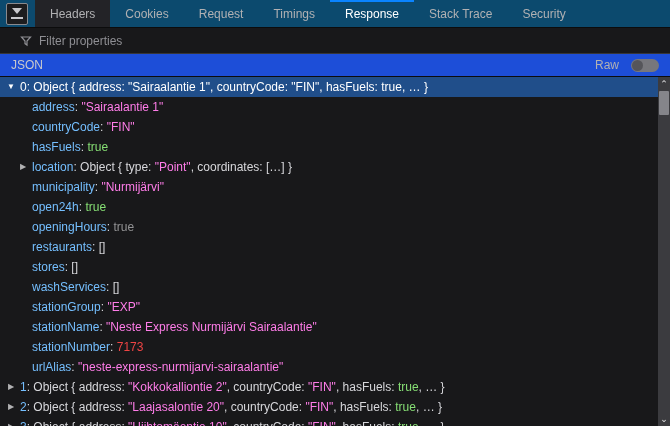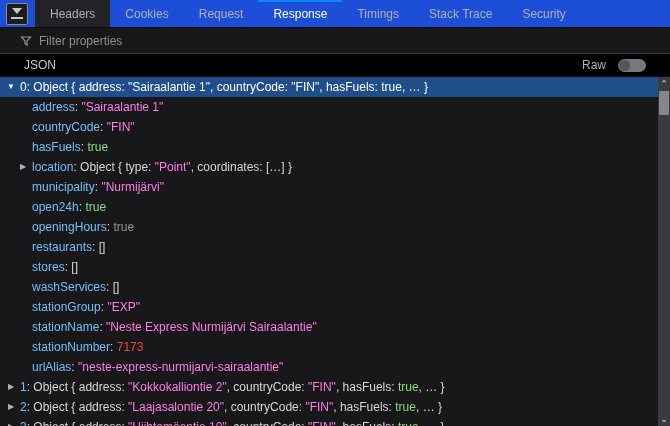--- a/index.html
+++ b/index.html
@@ -6,21 +6,21 @@
   html,body { width: 670px; height: 426px; overflow: hidden; }
   body {
     background: #18181a;
     font-family: "Liberation Sans", "DejaVu Sans", sans-serif;
     font-size: 12px;
     color: #d7d7db;
   }
 
   
   .tabbar {
-    height: 28px; background: #1d4ed8; display: flex; align-items: stretch;
+    height: 28px; background: #0c4a6e; display: flex; align-items: stretch;
     border-bottom: 1px solid #0c0c0d;
   }
   .pane-btn {
     width: 22px; height: 22px; margin: 3px 7px 3px 6px; align-self: center;
     border: 1px solid #8a8a8e; background: #1d1d1f; border-radius: 2px;
     display: flex; flex-direction: column; align-items: center; justify-content: center;
   }
   .pane-btn .tri {
     width: 0; height: 0; border-left: 5px solid transparent; border-right: 5px solid transparent;
     border-top: 6px solid #c8c8cc; margin-top: 2px;
@@ -43,22 +43,22 @@
   }
   .funnel { margin-right: 7px; display: flex; }
   .filter-input {
     flex: 1; background: transparent; border: none; outline: none;
     color: #d7d7db; font-family: inherit; font-size: 12px;
   }
   .filter-input::placeholder { color: #8f8f94; opacity: 1; }
 
   
   .jsonbar {
-    height: 23px; background: #000000; display: flex; align-items: center;
-    padding: 0 24px; border-bottom: 1px solid #0c0c0d; text-align: right;
+    height: 23px; background: #1d4ed8; display: flex; align-items: center;
+    padding: 0 11px; border-bottom: 1px solid #0c0c0d; text-align: right;
   }
   .jsonbar .title { color: #c9c9cc; }
   .jsonbar .spacer { flex: 1; }
   .raw-label { color: #b1b1b3; margin-right: 12px; }
   .raw-toggle {
     width: 28px; height: 13px; border-radius: 8px; background: #77777c; position: relative;
   }
   .raw-toggle .knob {
     position: absolute; left: 1px; top: 1px; width: 11px; height: 11px;
     border-radius: 50%; background: #55555a;
@@ -97,22 +97,22 @@
 
 <div class="tabbar">
   <div class="pane-btn">
     <div class="tri"></div>
     <div class="bar"></div>
   </div>
   <div style="display:flex">
       <div class="tab hl">Headers</div>
       <div class="tab">Cookies</div>
       <div class="tab">Request</div>
+      <div class="tab">Timings</div>
       <div class="tab active">Response</div>
-      <div class="tab">Timings</div>
       <div class="tab">Stack Trace</div>
       <div class="tab">Security</div>
     </div>
 </div>
 
 <div class="filterbar">
   <span class="funnel">
     <svg width="12" height="12" viewBox="0 0 12 12">
       <path d="M1.5 2 h9 L7 6 v4 L5 8.6 V6 Z" fill="none" stroke="#8f8f94" stroke-width="1.2"></path>
     </svg>

